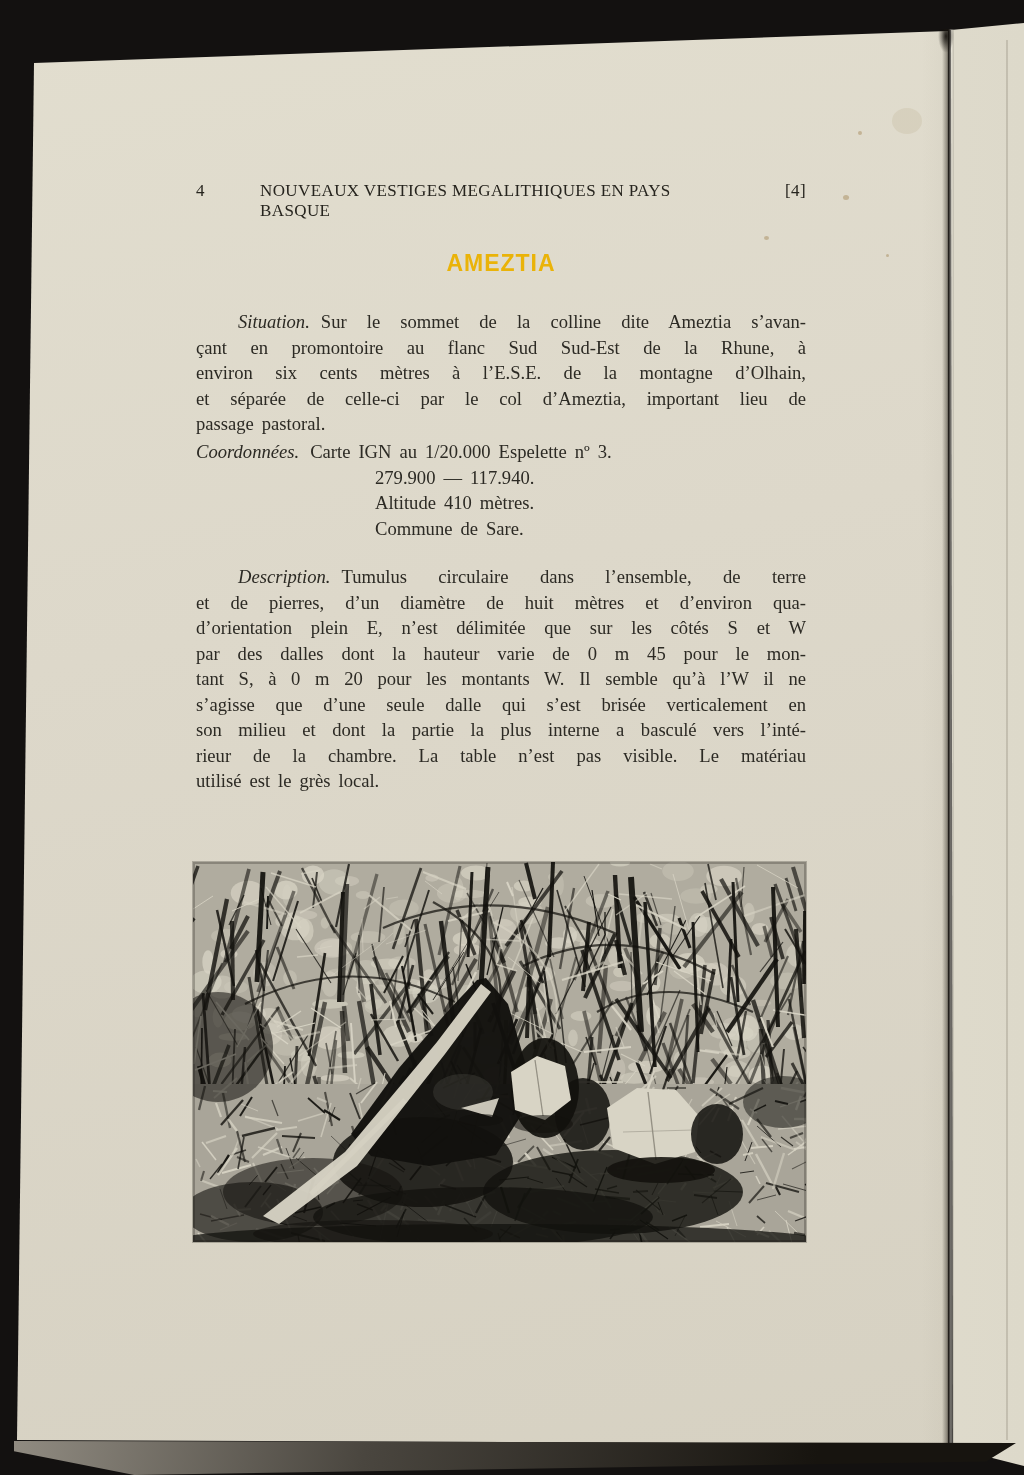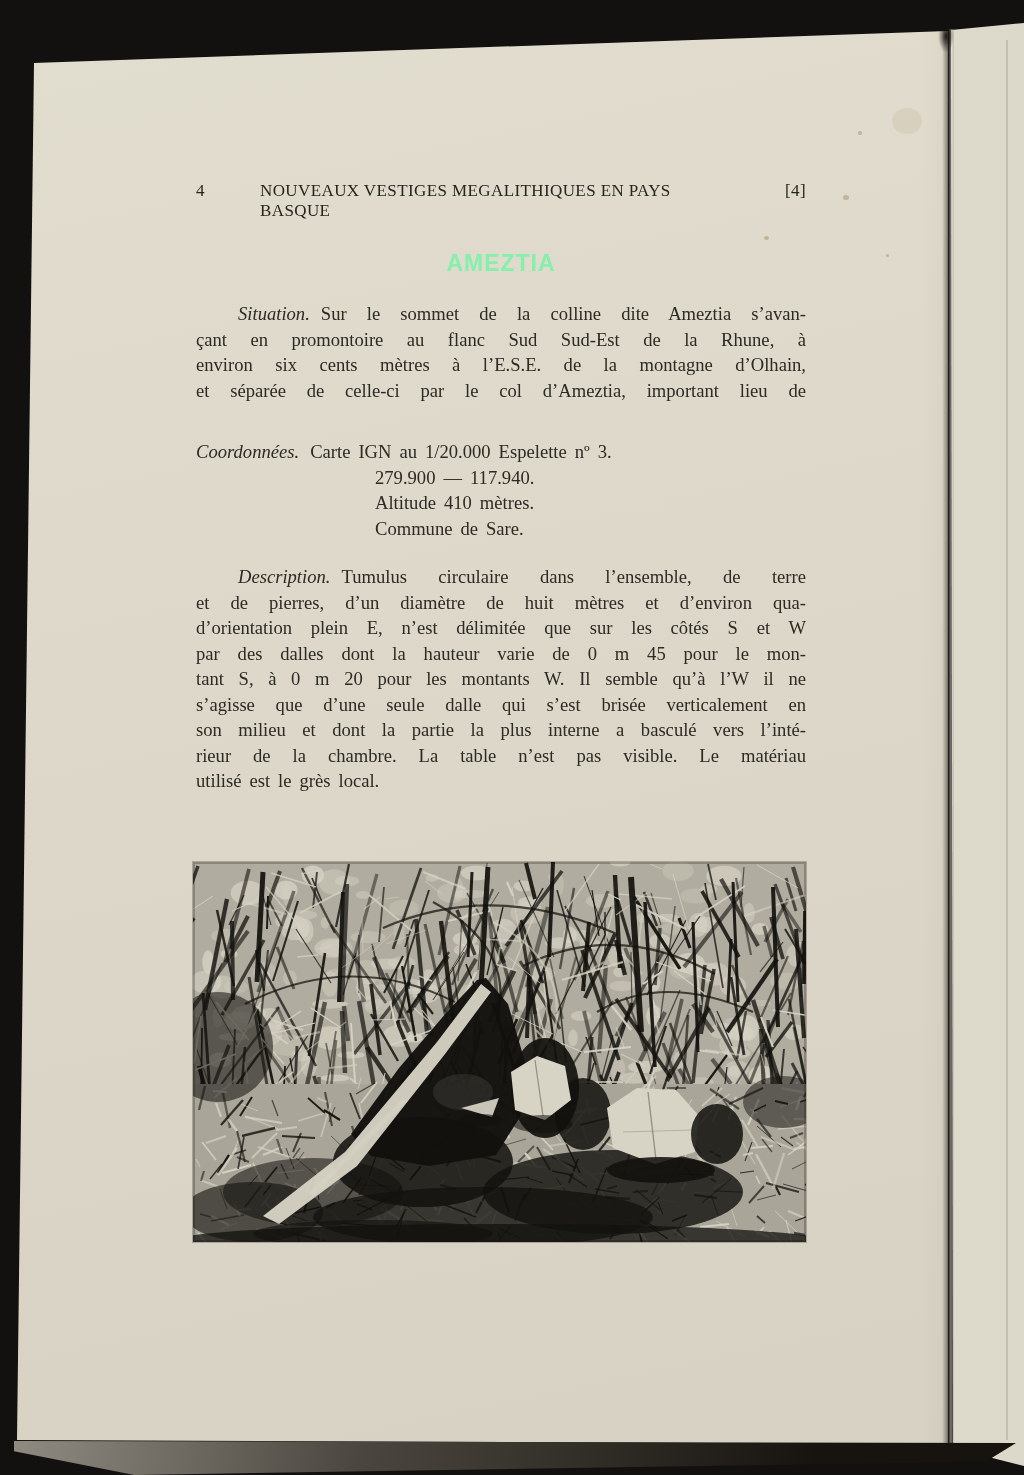--- a/index.html
+++ b/index.html
@@ -37,24 +37,24 @@
   
   .textblock { position:absolute; left:196px; top:0; width:610px; color:#2c2a24; }
   .runhead { position:absolute; top:181px; left:0; width:610px; display:flex;
     align-items:baseline; font-size:17px; letter-spacing:.4px; color:#26241e; }
   .runhead .num { width:64px; text-align:left; }
   .runhead .rtitle { flex:1; text-align:left; }
   .runhead .mnum { width:64px; text-align:right; }
 
   .sec-title { position:absolute; top:250px; left:0; width:610px; text-align:center;
     font-family:"Liberation Sans", sans-serif; font-weight:bold; font-size:23px;
-    letter-spacing:1px; color:#86efac; }
+    letter-spacing:1px; color:#eab308; }
 
   .para { position:absolute; left:0; width:610px; font-size:18.6px; line-height:25.5px; }
-  .situation { top:301px; }
+  .situation { top:309px; }
   .coords    { top:439px; }
   .descr     { top:564px; }
 
   .line { text-align:justify; text-align-last:justify; }
   .line.first { text-indent:42px; }
   .line.last  { text-align:left; text-align-last:left; word-spacing:.18em; }
   .cline { text-align:left; word-spacing:.18em; }
   .cline.cont { padding-left:179px; }
   .lead { font-style:italic; margin-right:11px; }
 
@@ -100,20 +100,21 @@
       <span class="mnum">[4]</span>
     </div>
 
     <div class="sec-title">AMEZTIA</div>
 
     <div class="para situation">
       <div class="line first"><span class="lead">Situation.</span><span>Sur le sommet de la colline dite Ameztia s’avan-</span></div>
       <div class="line">çant en promontoire au flanc Sud Sud-Est de la Rhune, à</div>
       <div class="line">environ six cents mètres à l’E.S.E. de la montagne d’Olhain,</div>
       <div class="line">et séparée de celle-ci par le col d’Ameztia, important lieu de</div>
+      <div class="line last">passage pastoral.</div>
     </div>
 
     <div class="para coords">
       <div class="cline"><span class="lead" style="">Coordonnées.</span><span>Carte IGN au 1/20.000 Espelette nº 3.</span></div>
       <div class="cline cont">279.900 — 117.940.</div>
       <div class="cline cont">Altitude 410 mètres.</div>
       <div class="cline cont">Commune de Sare.</div>
     </div>
 
     <div class="para descr">

